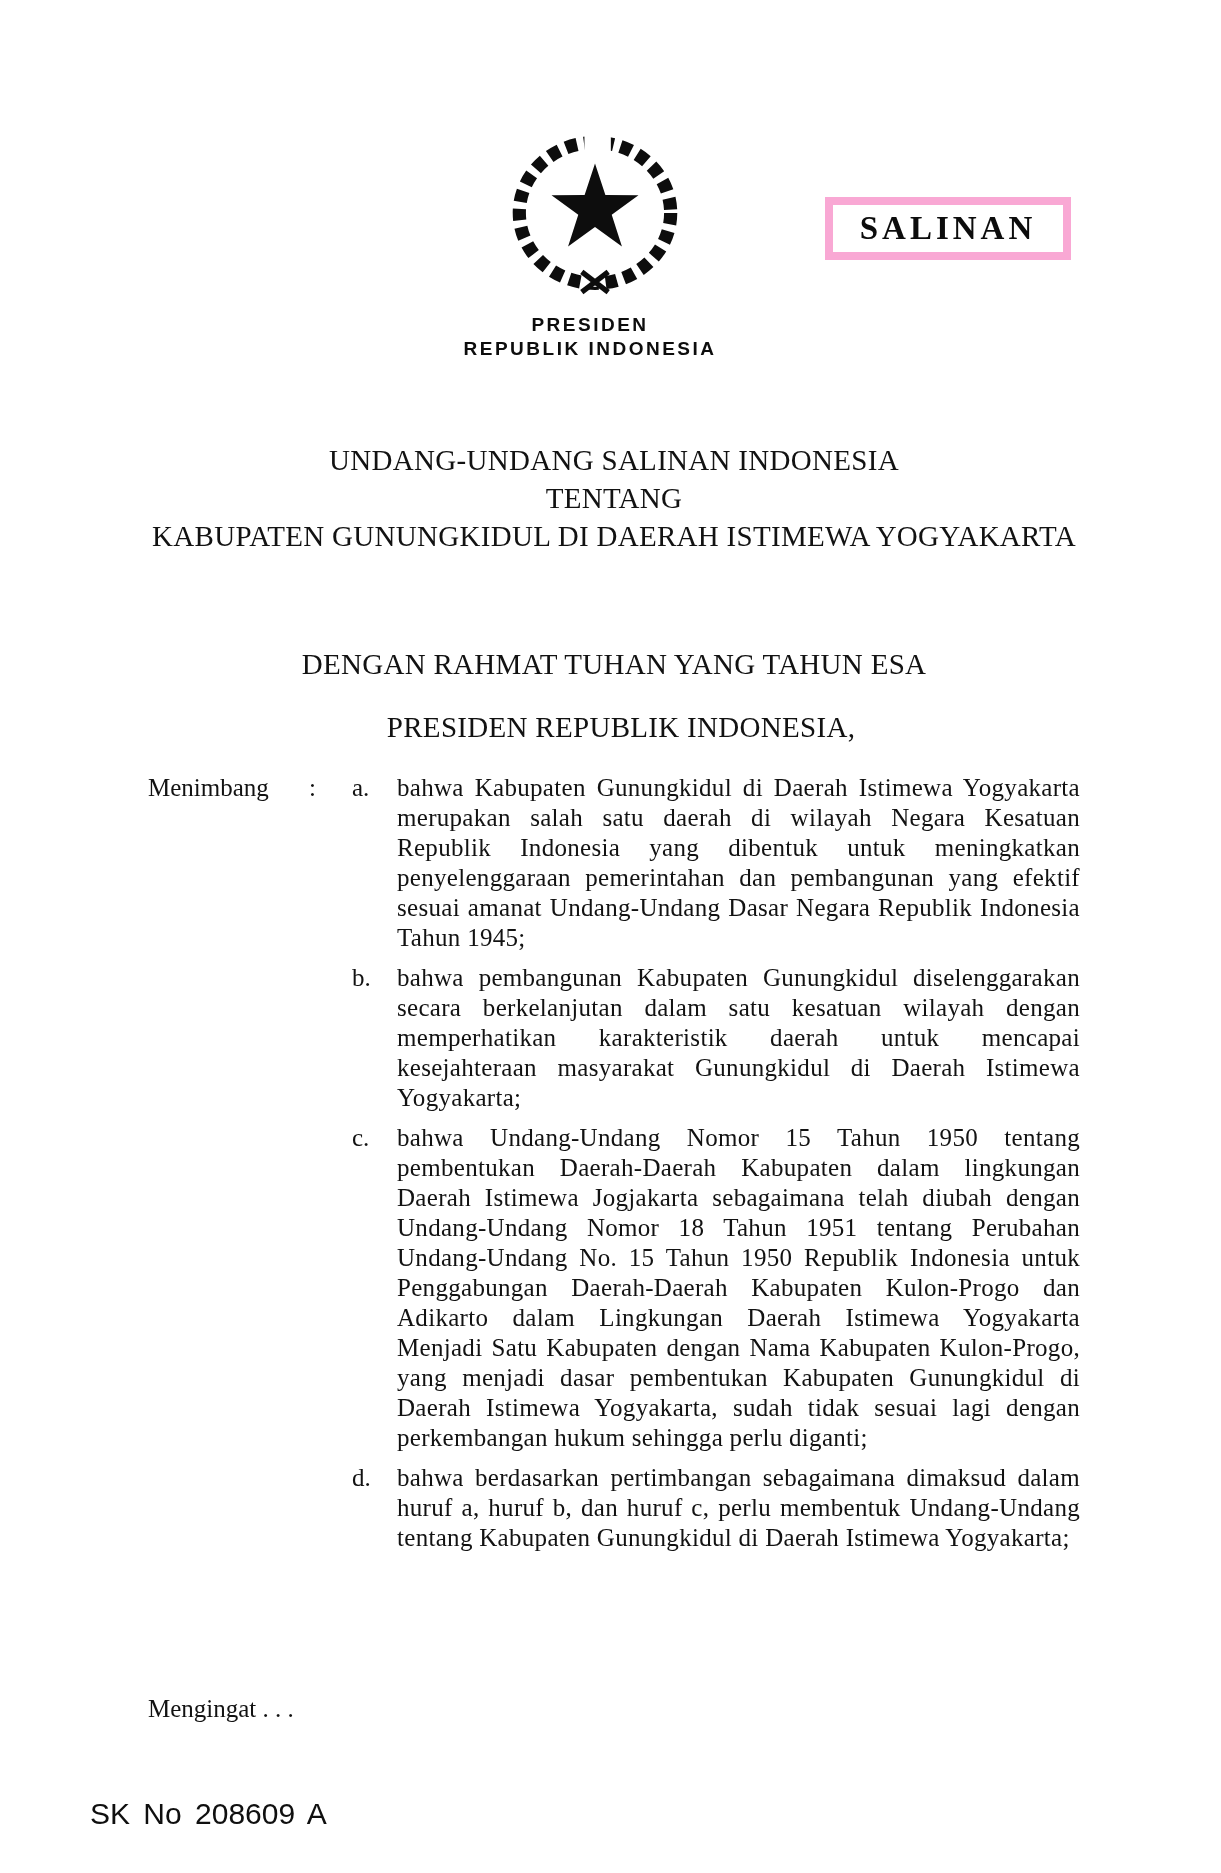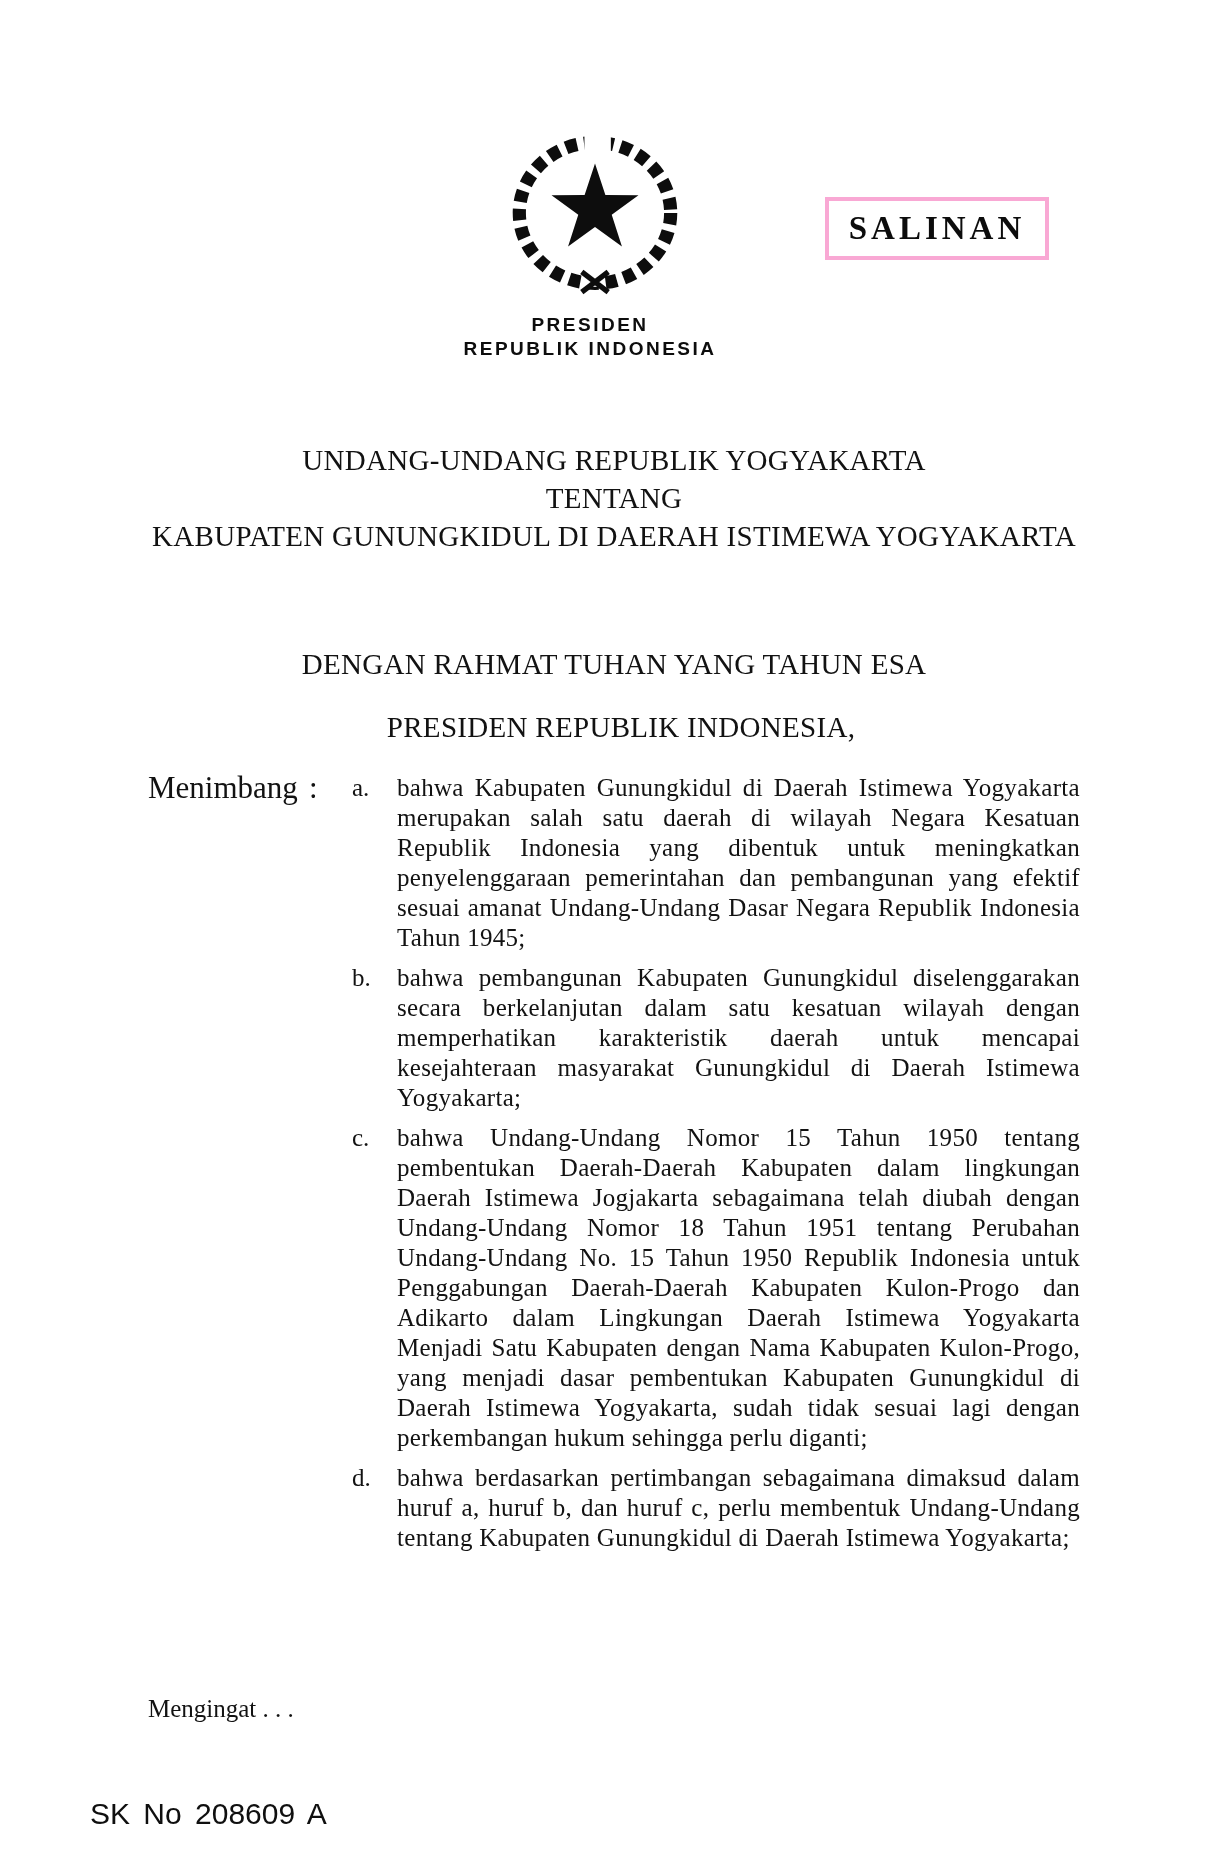--- a/index.html
+++ b/index.html
@@ -8,22 +8,22 @@
     color:#121212;font-family:"Liberation Serif",serif;overflow:hidden;
   }
   
   .emblem{position:absolute;left:507px;top:128px;width:176px;height:168px;}
   .letterhead{
     position:absolute;left:440px;top:313px;width:300px;text-align:center;
     font-family:"Liberation Sans",sans-serif;font-weight:bold;font-size:19px;
     letter-spacing:2.5px;line-height:24px;color:#0d0d0d;
   }
   .salinan{
-    position:absolute;left:825px;top:197px;width:224px;height:63px;
-    box-sizing:border-box;border:4px solid #f9a8d4;
+    position:absolute;left:825px;top:197px;width:246px;height:63px;
+    box-sizing:border-box;border:8px solid #f9a8d4;
     display:flex;align-items:center;justify-content:center;
     font-weight:bold;font-size:33px;letter-spacing:4px;color:#0c0c0c;
   }
   
   .title{
     position:absolute;left:148px;top:441px;width:932px;text-align:center;
     font-size:29px;line-height:38px;letter-spacing:0.3px;
   }
   .invocation{
     position:absolute;left:148px;top:645px;width:932px;text-align:center;
@@ -32,21 +32,21 @@
   .opening{
     position:absolute;left:148px;top:701px;width:932px;text-align:center;
     font-size:29px;line-height:38px;margin:7px;letter-spacing:0.3px;
   }
   
   .considering{
     position:absolute;left:148px;top:773px;width:932px;
     display:grid;grid-template-columns:161px 43px 1fr;
     font-size:25px;line-height:30px;
   }
-  .c-label,.c-colon{font-size:31px;}
+  .c-label,.c-colon{font-size:25px;}
   .c-items{display:flex;flex-direction:column;gap:10px;}
   .c-item{display:grid;grid-template-columns:45px 1fr;}
   .c-item .marker{display:block;}
   .c-item p{margin:0;text-align:justify;letter-spacing:0.3px;}
   
   .catchword{
     position:absolute;left:148px;top:1694px;width:934px;
     font-size:25px;line-height:30px;
   }
   .footer{
@@ -71,21 +71,21 @@
   </div>
 
   <div class="letterhead">
     <div>PRESIDEN</div>
     <div>REPUBLIK INDONESIA</div>
   </div>
 
   <div class="salinan">SALINAN</div>
 
   <div class="title">
-    <div>UNDANG-UNDANG REPUBLIK YOGYAKARTA</div>
+    <div>UNDANG-UNDANG SALINAN INDONESIA</div>
     <div>TENTANG</div>
     <div>KABUPATEN GUNUNGKIDUL DI DAERAH ISTIMEWA YOGYAKARTA</div>
   </div>
 
   <p class="invocation">DENGAN RAHMAT TUHAN YANG TAHUN ESA</p>
   <p class="opening">PRESIDEN REPUBLIK INDONESIA,</p>
 
   <div class="considering">
     <div class="c-label">Menimbang</div>
     <div class="c-colon">:</div>

